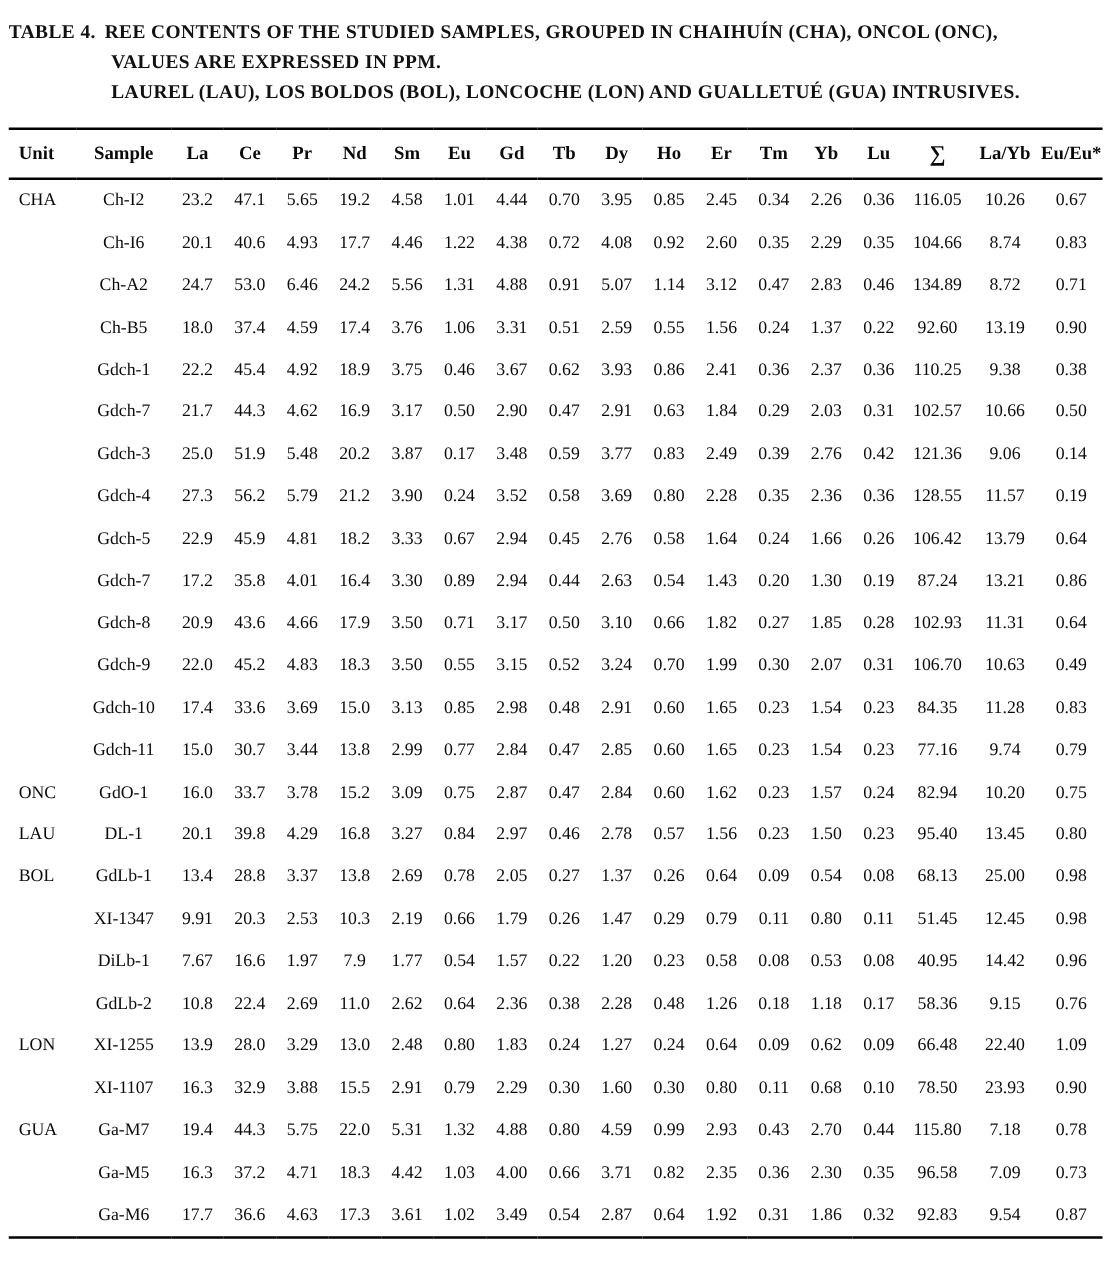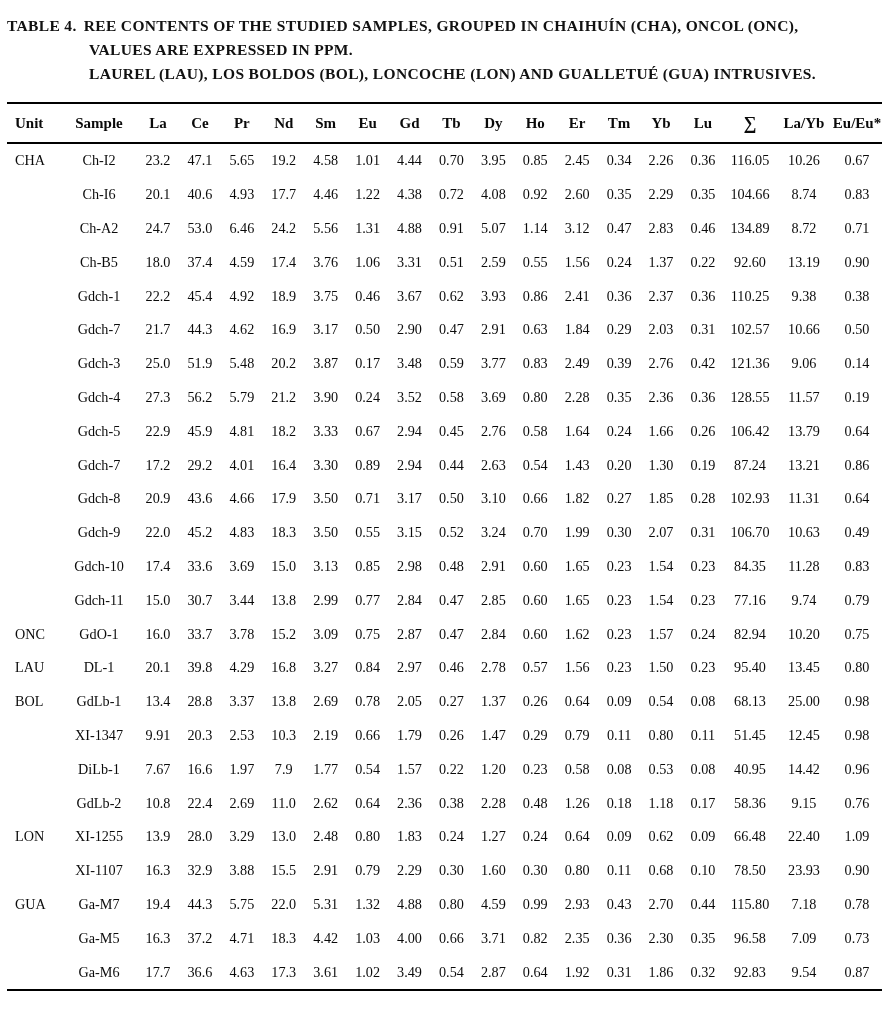--- a/index.html
+++ b/index.html
@@ -295,21 +295,21 @@
           <td>1.66</td>
           <td>0.26</td>
           <td>106.42</td>
           <td>13.79</td>
           <td>0.64</td>
         </tr>
         <tr>
           <td></td>
           <td>Gdch-7</td>
           <td>17.2</td>
-          <td>29.2</td>
+          <td>35.8</td>
           <td>4.01</td>
           <td>16.4</td>
           <td>3.30</td>
           <td>0.89</td>
           <td>2.94</td>
           <td>0.44</td>
           <td>2.63</td>
           <td>0.54</td>
           <td>1.43</td>
           <td>0.20</td>

